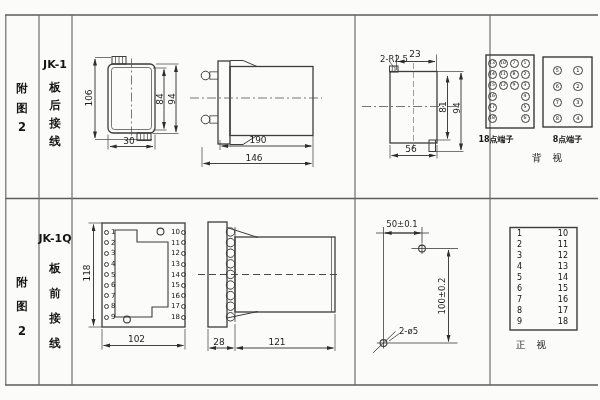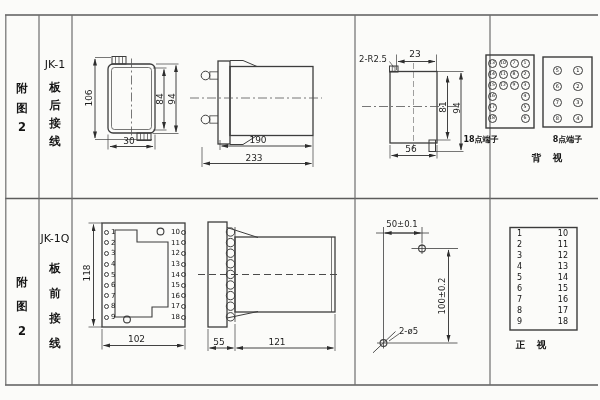--- a/index.html
+++ b/index.html
@@ -4,23 +4,23 @@
 <style>
   html,body{margin:0;padding:0;background:#fff}
   .stage{position:relative;width:600px;height:400px;background:#fbfbf9;overflow:hidden;
          font-family:"DejaVu Sans",sans-serif;color:#222}
   .stage svg{position:absolute;left:0;top:0}
   .t{position:absolute;transform:translate(-50%,-50%);white-space:nowrap}
   .tv{position:absolute;transform:translate(-50%,-50%) rotate(-90deg);white-space:nowrap}
   .dim{font-size:9px;color:#1e1e1e}
   .dims{font-size:8.5px;color:#1e1e1e}
   .cjk{font-size:11.5px;font-weight:700;color:#141414}
-  .model{font-size:11px;font-weight:400;color:#141414}
+  .model{font-size:11px;font-weight:700;color:#141414}
   .tlabel{font-size:8px;font-weight:700;color:#141414}
-  .vlabel{font-size:9.5px;font-weight:700;letter-spacing:4px;color:#141414}
+  .vlabel{font-size:9.5px;font-weight:400;letter-spacing:4px;color:#141414}
   .tc{position:absolute;width:9px;height:9px;box-sizing:border-box;border:1px solid #3b3b3b;
       border-radius:50%;font-size:4.6px;line-height:6.8px;text-align:center;color:#111}
   .tc8{position:absolute;width:9.5px;height:9.5px;box-sizing:border-box;border:1px solid #3b3b3b;
       border-radius:50%;font-size:5px;line-height:7.2px;text-align:center;color:#111}
   .fvt{position:absolute;height:9px;display:flex;align-items:center;gap:2px;
        font-size:7px;color:#111}
   .fvt.r{left:165px;width:21px;justify-content:flex-end;gap:1px}
   .c5{width:5px;height:5px;box-sizing:border-box;border:1px solid #3b3b3b;border-radius:50%;
       display:inline-block;flex:none}
   .trow{position:absolute;left:511px;width:65px;height:11px;box-sizing:border-box;
@@ -172,22 +172,22 @@
 <div class="t cjk" style="left:55px;top:268px">板</div>
 <div class="t cjk" style="left:55px;top:293px">前</div>
 <div class="t cjk" style="left:55px;top:318px">接</div>
 <div class="t cjk" style="left:55px;top:343px">线</div>
 
 <div class="tv dim" style="left:88.5px;top:98px">106</div>
 <div class="tv dim" style="left:159.5px;top:99px">84</div>
 <div class="tv dim" style="left:171.5px;top:98.5px">94</div>
 <div class="t dim" style="left:129px;top:141px">30</div>
 <div class="t dim" style="left:258px;top:140px">190</div>
-<div class="t dim" style="left:254px;top:157.5px">233</div>
-<div class="t dims" style="left:373px;top:58.5px">2-R2.5</div>
+<div class="t dim" style="left:254px;top:157.5px">146</div>
+<div class="t dims" style="left:394px;top:58.5px">2-R2.5</div>
 <div class="t dim" style="left:415px;top:54px">23</div>
 <div class="tv dim" style="left:443px;top:106.5px">81</div>
 <div class="tv dim" style="left:456.5px;top:108px">94</div>
 <div class="t dim" style="left:411px;top:148.5px">56</div>
 
 <span class="tc" style="left:487.5px;top:58.5px">13</span>
 <span class="tc" style="left:487.5px;top:69.5px">14</span>
 <span class="tc" style="left:487.5px;top:80.5px">15</span>
 <span class="tc" style="left:487.5px;top:91.5px">16</span>
 <span class="tc" style="left:487.5px;top:102.5px">17</span>
@@ -207,27 +207,27 @@
 
 <span class="tc8" style="left:552.5px;top:65.5px">5</span>
 <span class="tc8" style="left:552.5px;top:81.5px">6</span>
 <span class="tc8" style="left:552.5px;top:97.5px">7</span>
 <span class="tc8" style="left:552.5px;top:113.5px">8</span>
 <span class="tc8" style="left:573px;top:65.5px">1</span>
 <span class="tc8" style="left:573px;top:81.5px">2</span>
 <span class="tc8" style="left:573px;top:97.5px">3</span>
 <span class="tc8" style="left:573px;top:113.5px">4</span>
 
-<div class="t tlabel" style="left:481px;top:138.5px">18点端子</div>
+<div class="t tlabel" style="left:496px;top:138.5px">18点端子</div>
 <div class="t tlabel" style="left:567.5px;top:138.5px">8点端子</div>
 <div class="t vlabel" style="left:549px;top:158px">背 视</div>
 
 <div class="tv dim" style="left:86.5px;top:273px">118</div>
 <div class="t dim" style="left:136.5px;top:339px">102</div>
-<div class="t dim" style="left:219px;top:341.5px">55</div>
+<div class="t dim" style="left:219px;top:341.5px">28</div>
 <div class="t dim" style="left:277px;top:341.5px">121</div>
 <div class="t dims" style="left:402px;top:224px">50±0.1</div>
 <div class="tv dims" style="left:442px;top:296px">100±0.2</div>
 <div class="t dims" style="left:408.5px;top:330.5px">2-ø5</div>
 
 <div class="fvt" style="left:104px;top:227.5px">
       <span class="c5"></span>
       <span>1</span>
     </div>
 <div class="fvt" style="left:104px;top:238px">

